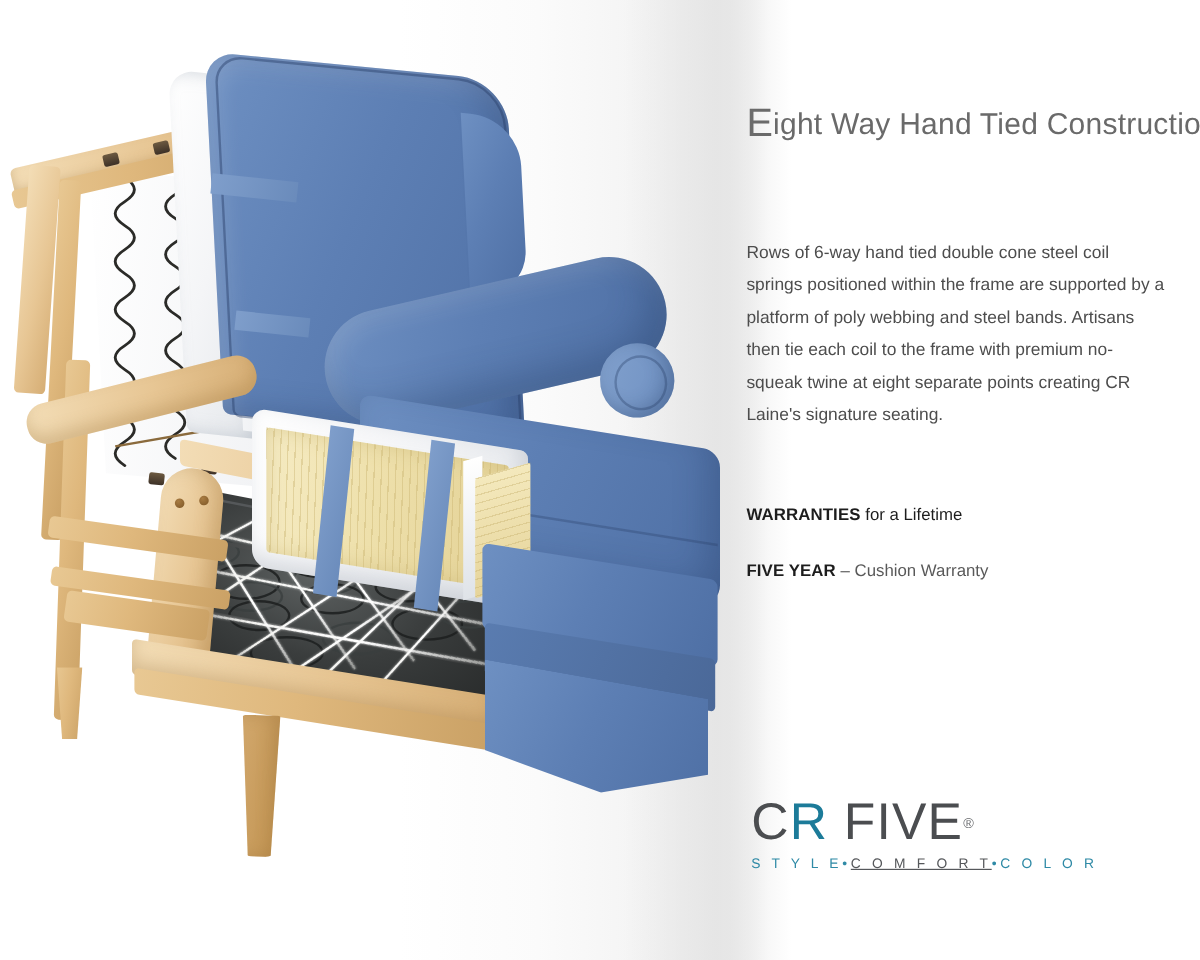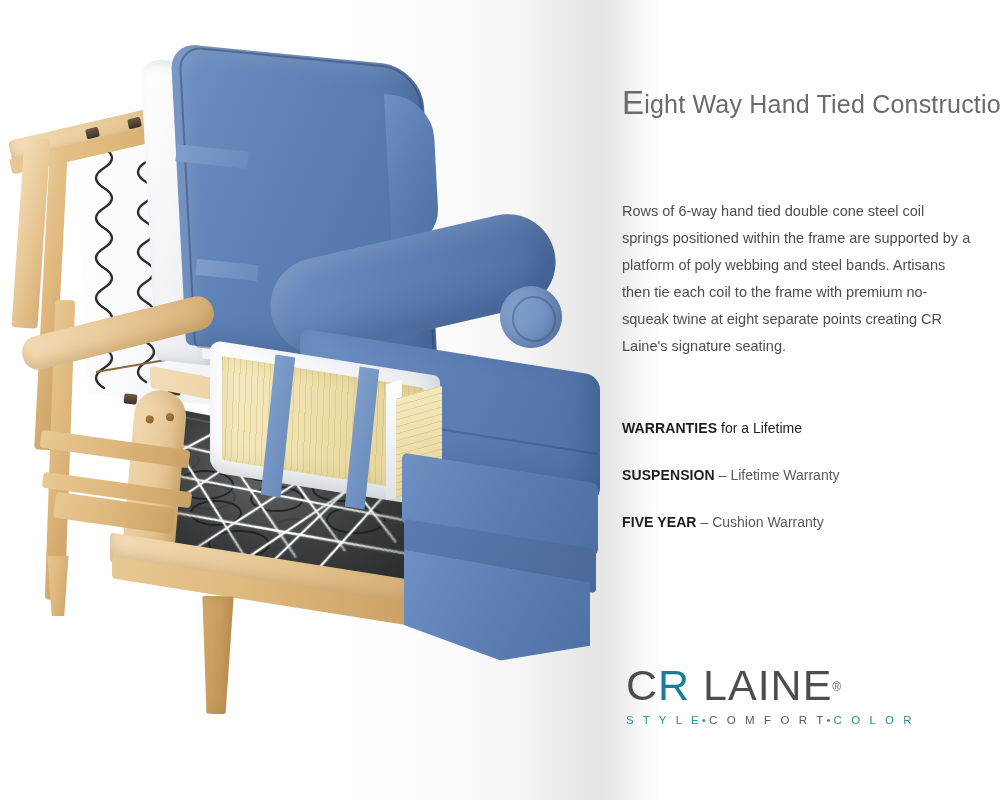--- a/index.html
+++ b/index.html
@@ -464,21 +464,21 @@
     color: #6b6d70;
   }
   #logo-tag {
     margin-top: 7px;
     font-size: 11.5px;
     letter-spacing: 3.1px;
     white-space: nowrap;
     font-weight: 400;
   }
   #logo-tag .teal { color: #2f8aa6; }
-  #logo-tag .grey { color: #56585b; }
+  #logo-tag .grey { color: #56585b; text-decoration: underline; }
   #logo-tag .dot  { color: #2f8aa6; }
 </style>
 </head>
 <body>
 
 <div id="page">
 
   <div class="bg-band"></div>
   <div class="bg-band2"></div>
 
@@ -602,28 +602,25 @@
   <div class="copy" id="bodycopy">
     <p>Rows of 6-way hand tied double cone steel coil springs positioned within the frame are supported by a platform of poly webbing and steel bands. Artisans then tie each coil to the frame with premium no-squeak twine at eight separate points creating CR Laine's signature seating.</p>
   </div>
 
   <div class="copy" id="warranties">
     <div class="warranty-row">
       <span class="w-term">WARRANTIES</span><span class="w-desc" style="color:#1d1d1d;"> for a Lifetime</span>
     </div>
 
 
-    <div class="warranty-row">
-      <span class="w-term">SUSPENSION</span><span class="w-desc"> – </span><span class="w-desc">Lifetime Warranty</span>
-    </div>
 
     <div class="warranty-row">
       <span class="w-term">FIVE YEAR</span><span class="w-desc"> – </span><span class="w-desc">Cushion Warranty</span>
     </div>
   </div>
 
   <div id="logo">
-    <div id="logo-word"><span>C</span><span class="teal">R</span><span> </span><span>LAINE</span><span class="reg">®</span></div>
+    <div id="logo-word"><span>C</span><span class="teal">R</span><span> </span><span>FIVE</span><span class="reg">®</span></div>
 
     <div id="logo-tag"><span class="teal">S T Y L E</span><span class="dot">•</span><span class="grey">C O M F O R T</span><span class="dot">•</span><span class="teal">C O L O R</span></div>
   </div>
 
 </div>
 
 </body></html>

